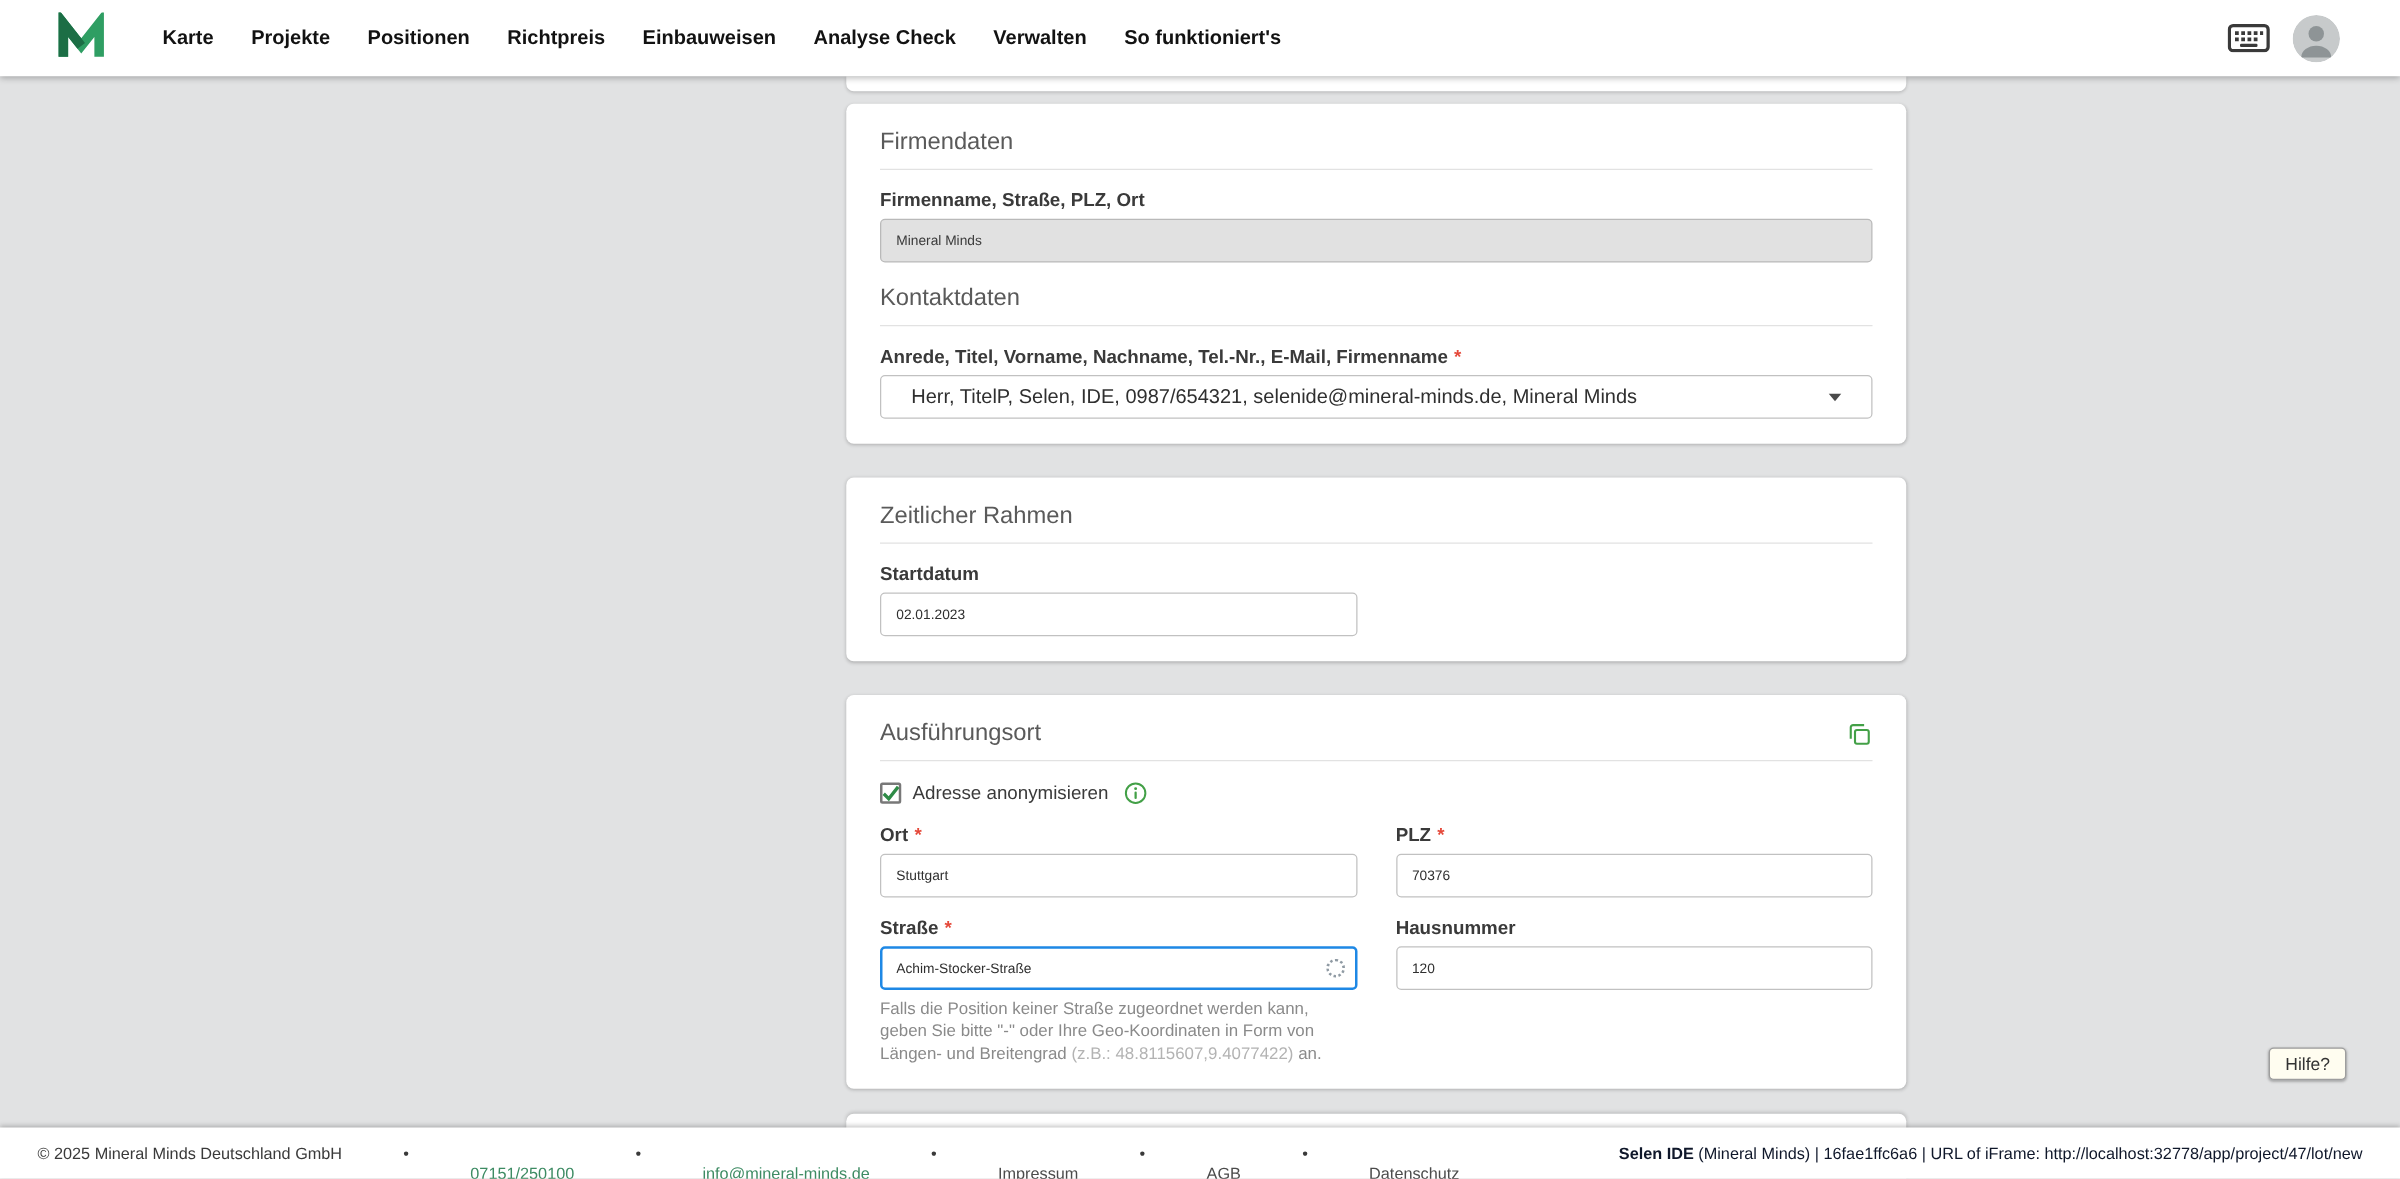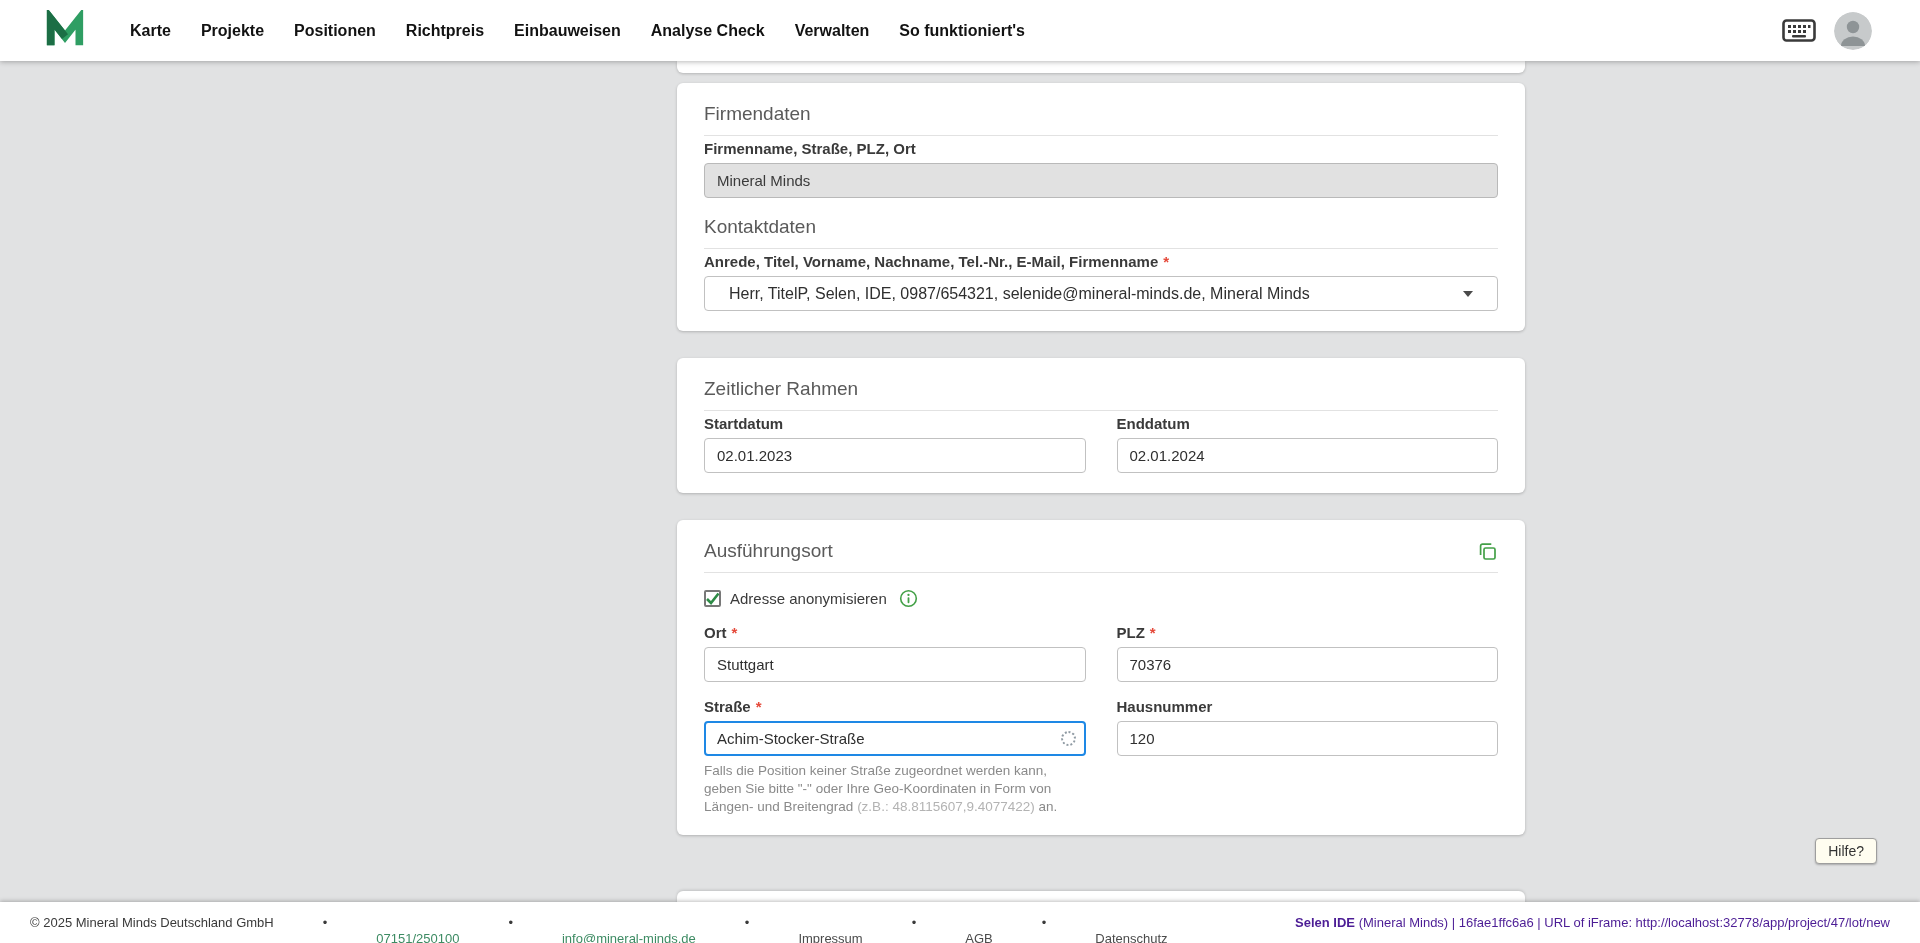--- a/index.html
+++ b/index.html
@@ -33,34 +33,34 @@
   .card-strip-top {
     height:12px; background:#fff; border-radius:0 0 6px 6px;
     box-shadow:0 1px 3px rgba(0,0,0,.2); margin-bottom:10px;
   }
   .card {
     background:#fff; border-radius:6px; box-shadow:0 1px 3px rgba(0,0,0,.22);
     padding:20px 27px; margin-bottom:27px;
   }
   .card-title {
     font-size:19px; font-weight:400; color:#5a5a5a;
-    padding-bottom:10px; border-bottom:1px solid #e2e2e2; margin:0 0 4px 0;
+    padding-bottom:10px; border-bottom:1px solid #e2e2e2; margin:0 0 16px 0;
     display:flex; align-items:center; justify-content:space-between;
   }
   .section-title { margin-top:18px; }
 
   .field-label {
     font-size:15px; font-weight:bold; color:#3a3a3a;
     margin-bottom:6px; display:flex; align-items:flex-start; gap:5px;
   }
   .req { color:#e5493a; font-weight:bold; }
 
   .text-input {
     width:100%; height:35px; border:1px solid #c1c1c1; border-radius:4px;
-    padding:0 12px; font-size:15px; color:#2f2f2f; background:#fff;
+    padding:0 12px; font-size:11px; color:#2f2f2f; background:#fff;
     font-family:inherit; outline:none; display:block;
   }
   .text-input:disabled {
     background:#e1e1e1; color:#3a3a3a; border-color:#b9b9b9;
   }
   .text-input.focused { border:2px solid #1e88e5; padding:4px 11px; }
 
   .select-box {
     width:100%; height:35px; border:1px solid #c1c1c1; border-radius:4px;
     padding:0 24px; font-size:16px; color:#2f2f2f; background:#fff;
@@ -113,21 +113,21 @@
   .footer {
     position:absolute; bottom:0; left:0; right:0; height:41px; z-index:40;
     background:#fff; box-shadow:0 -1px 4px rgba(0,0,0,.25);
     display:flex; align-items:center; justify-content:space-between;
     padding:0 30px; font-size:13px; color:#3a3a3a;
   }
   .footer-left { display:flex; align-items:center; white-space:nowrap;gap:44px; }
   .sep { margin:0 5px; }
   .f-link { cursor:pointer; color:#4b4b4b;margin-top:32px; }
   .f-link.green { color:#3d8b63; }
-  .footer-right { white-space:nowrap; color:#4c1d95; }
+  .footer-right { white-space:nowrap; color:#0f172a; }
   .footer-right .bold { font-weight:bold; }
 </style>
 </head>
 <body>
 
 <nav class="topnav">
   <svg class="logo" viewBox="0 0 44 44" aria-hidden="true">
     <path d="M7 37 V9 L22 28 L37 9 V37" fill="none" stroke="#2f9e63" stroke-width="8"></path>
     <path d="M7 37 V9 L22 28" fill="none" stroke="#1c6e45" stroke-width="8"></path>
   </svg>
@@ -199,26 +199,20 @@
     <h2 class="card-title">
         <span>Zeitlicher Rahmen</span>
       </h2>
     <div class="grid-2">
       <div>
         <div class="field-label">
             <span>Startdatum</span>
           </div>
         <input class="text-input" type="text" value="02.01.2023" style="">
       </div>
-      <div>
-        <div class="field-label">
-            <span>Enddatum</span>
-          </div>
-        <input class="text-input" type="text" value="02.01.2024" style="">
-      </div>
     </div>
   </section>
 
   <section class="card">
     <h2 class="card-title">
       <span>Ausführungsort</span>
       <span class="icon-btn">
         <svg width="21" height="21" viewBox="0 0 21 21" fill="none" stroke="#43a047" stroke-width="1.7" aria-hidden="true">
           <rect x="7" y="7" width="11" height="11" rx="1.6"></rect>
           <path d="M3.6 14 v-9 a1.9 1.9 0 0 1 1.9 -1.9 h8.8"></path>

